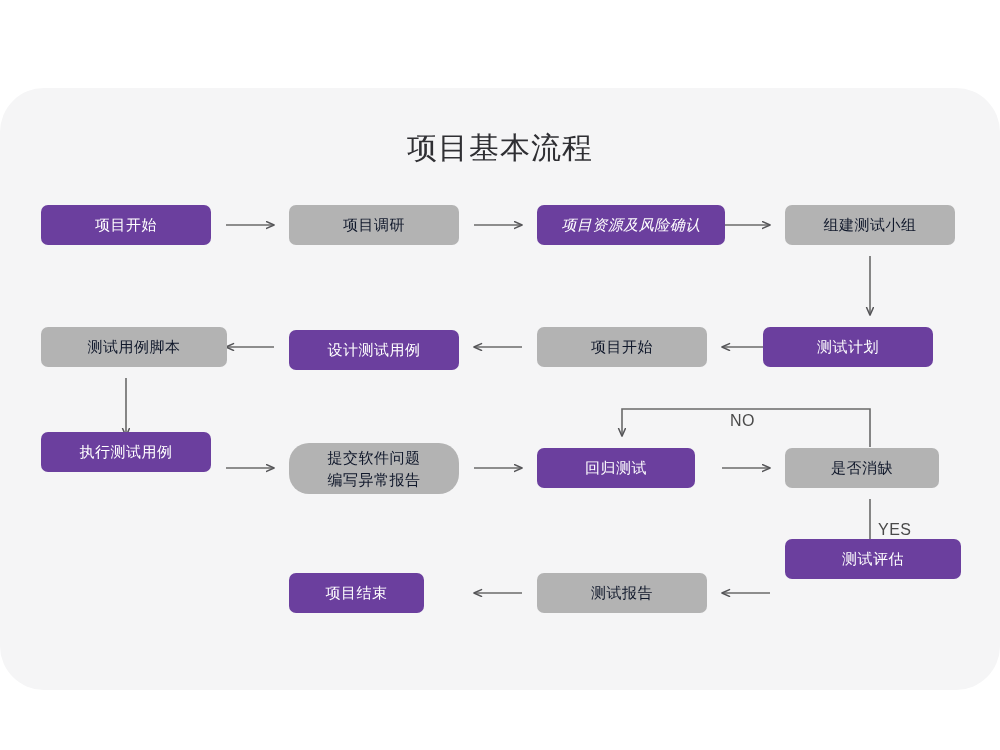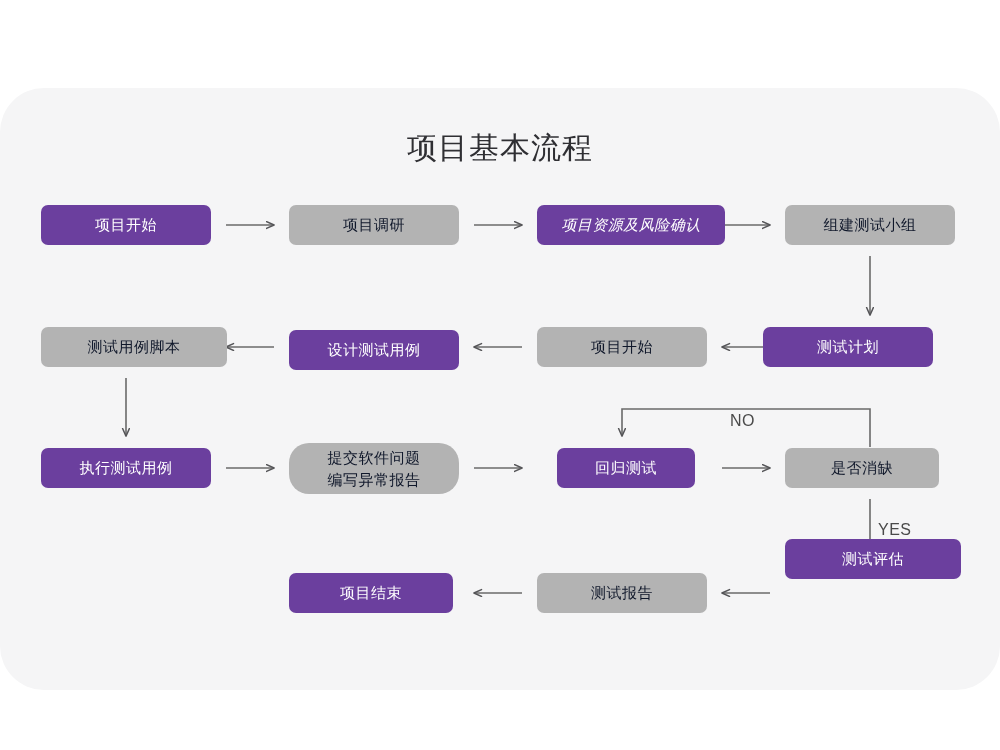--- a/index.html
+++ b/index.html
@@ -122,26 +122,26 @@
   <div class="node purple" style="left:41px;  top:205px; width:170px; height:40px;">项目开始</div>
   <div class="node gray" style="left:289px; top:205px; width:170px; height:40px;">项目调研</div>
   <div class="node purple" style="left:537px; top:205px; width:188px; height:40px;font-style:italic;">项目资源及风险确认</div>
   <div class="node gray" style="left:785px; top:205px; width:170px; height:40px;">组建测试小组</div>
 
   <div class="node gray" style="left:41px;  top:327px; width:186px; height:40px;">测试用例脚本</div>
   <div class="node purple" style="left:289px; top:330px; width:170px; height:40px;">设计测试用例</div>
   <div class="node gray" style="left:537px; top:327px; width:170px; height:40px;">项目开始</div>
   <div class="node purple" style="left:763px; top:327px; width:170px; height:40px;">测试计划</div>
 
-  <div class="node purple" style="left:41px;  top:448px; width:170px; height:40px;">执行测试用例</div>
+  <div class="node purple" style="left:41px;  top:432px; width:170px; height:40px;">执行测试用例</div>
   <div class="node gray" style="left:289px; top:443px; width:170px; height:51px;border-radius:20px;">提交软件问题
 编写异常报告</div>
-  <div class="node purple" style="left:557px; top:448px; width:138px; height:40px;">回归测试</div>
+  <div class="node purple" style="left:537px; top:448px; width:158px; height:40px;">回归测试</div>
   <div class="node gray" style="left:785px; top:448px; width:154px; height:40px;">是否消缺</div>
 
-  <div class="node purple" style="left:289px; top:573px; width:164px; height:40px;">项目结束</div>
+  <div class="node purple" style="left:289px; top:573px; width:135px; height:40px;">项目结束</div>
   <div class="node gray" style="left:537px; top:573px; width:170px; height:40px;">测试报告</div>
   <div class="node purple" style="left:785px; top:539px; width:176px; height:40px;">测试评估</div>
 
   <div class="edge-label" style="left:730px; top:412px;">NO</div>
   <div class="edge-label" style="left:878px; top:521px;">YES</div>
 
 </div>
 
 </body></html>

